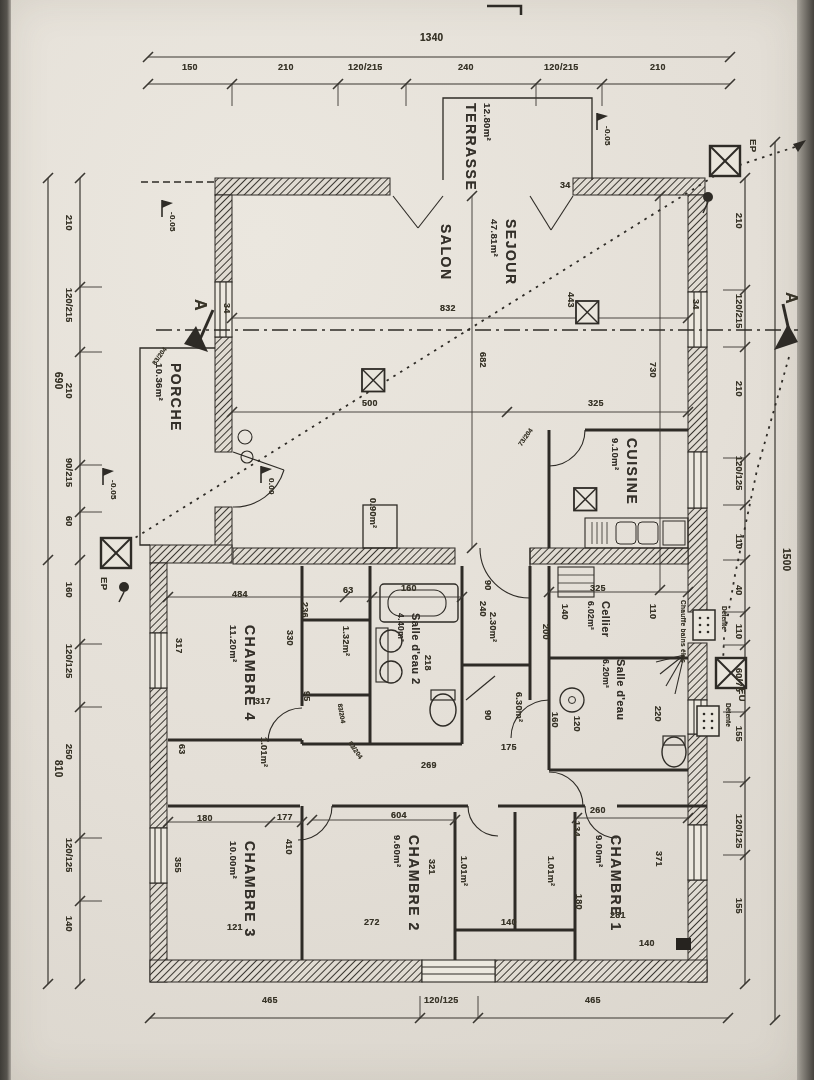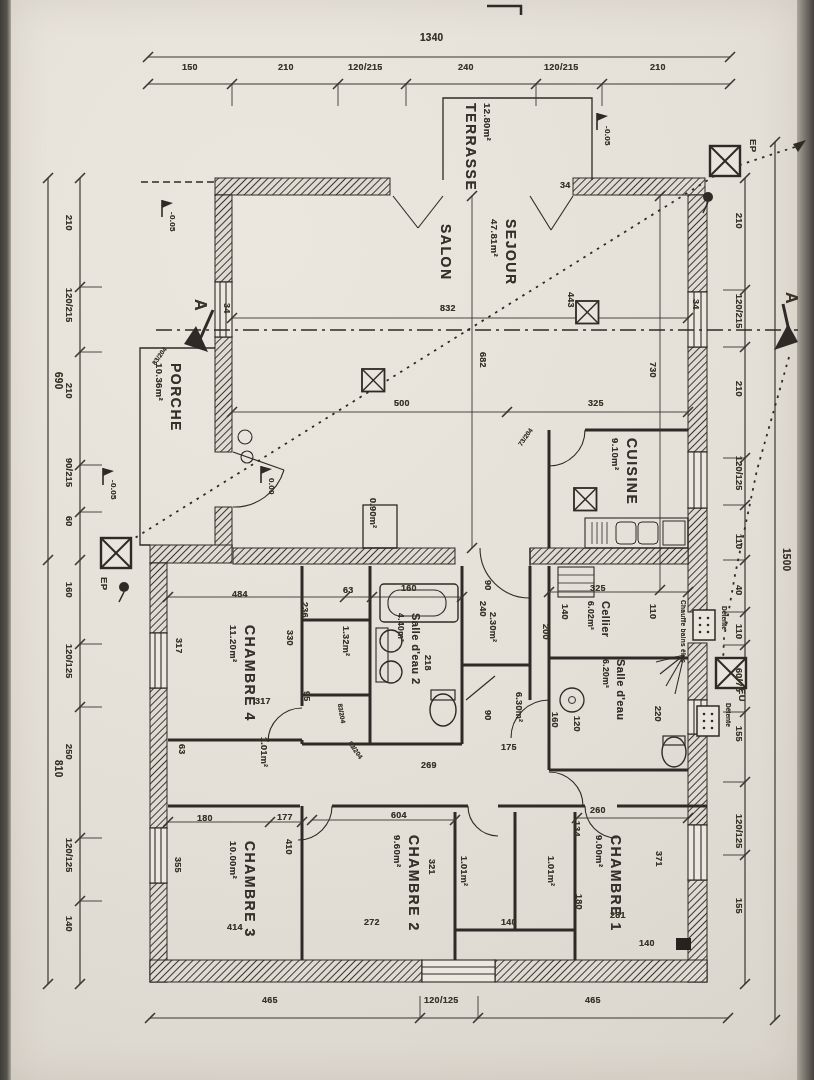--- a/index.html
+++ b/index.html
@@ -445,21 +445,21 @@
         <div class="room" style="position: absolute; left: 591px; top: 835px;">
           <span class="nm">CHAMBRE 1</span>
           <span class="ar">9.00m²</span>
         </div>
       </div>
 
     <div class="layer">
 
     <span class="dim" style="position: absolute; left: 440px; top: 304px;">832</span>
         <span class="dim v" style="position: absolute; left: 478px; top: 352px;">682</span>
-        <span class="dim" style="position: absolute; left: 362px; top: 399px; margin-left: 32px;">500</span>
+        <span class="dim" style="position: absolute; left: 362px; top: 399px;">500</span>
         <span class="dim v" style="position: absolute; left: 648px; top: 362px;">730</span>
         <span class="dim" style="position: absolute; left: 588px; top: 399px;">325</span>
         <span class="dim" style="position: absolute; left: 560px; top: 181px;">34</span>
         <span class="dim v" style="position: absolute; left: 222px; top: 303px;">34</span>
         <span class="dim v" style="position: absolute; left: 691px; top: 299px;">34</span>
         <span class="dim v" style="position: absolute; left: 566px; top: 292px;">443</span>
         <span class="dim v" style="position: absolute; left: 368px; top: 498px;">0.90m²</span>
         <span class="dim" style="position: absolute; left: 590px; top: 584px;">325</span>
         <span class="dim" style="position: absolute; left: 232px; top: 590px;">484</span>
         <span class="dim" style="position: absolute; left: 343px; top: 586px;">63</span>
@@ -483,21 +483,21 @@
         <span class="dim" style="position: absolute; left: 255px; top: 697px;">317</span>
         <span class="dim v" style="position: absolute; left: 302px; top: 691px;">95</span>
         <span class="dim v" style="position: absolute; left: 177px; top: 744px;">63</span>
         <span class="dim v" style="position: absolute; left: 259px; top: 737px;">1.01m²</span>
         <span class="dim" style="position: absolute; left: 501px; top: 743px;">175</span>
         <span class="dim" style="position: absolute; left: 421px; top: 761px;">269</span>
         <span class="dim" style="position: absolute; left: 197px; top: 814px;">180</span>
         <span class="dim" style="position: absolute; left: 277px; top: 813px;">177</span>
         <span class="dim v" style="position: absolute; left: 284px; top: 839px;">410</span>
         <span class="dim v" style="position: absolute; left: 173px; top: 857px;">355</span>
-        <span class="dim" style="position: absolute; left: 227px; top: 923px;">414</span>
+        <span class="dim" style="position: absolute; left: 227px; top: 923px;">121</span>
         <span class="dim" style="position: absolute; left: 391px; top: 811px;">604</span>
         <span class="dim v" style="position: absolute; left: 427px; top: 859px;">321</span>
         <span class="dim" style="position: absolute; left: 364px; top: 918px;">272</span>
         <span class="dim" style="position: absolute; left: 501px; top: 918px;">140</span>
         <span class="dim v" style="position: absolute; left: 459px; top: 856px;">1.01m²</span>
         <span class="dim v" style="position: absolute; left: 546px; top: 856px;">1.01m²</span>
         <span class="dim" style="position: absolute; left: 590px; top: 806px;">260</span>
         <span class="dim v" style="position: absolute; left: 572px; top: 821px;">134</span>
         <span class="dim v" style="position: absolute; left: 574px; top: 894px;">180</span>
         <span class="dim" style="position: absolute; left: 610px; top: 911px; text-align: right;">281</span>

